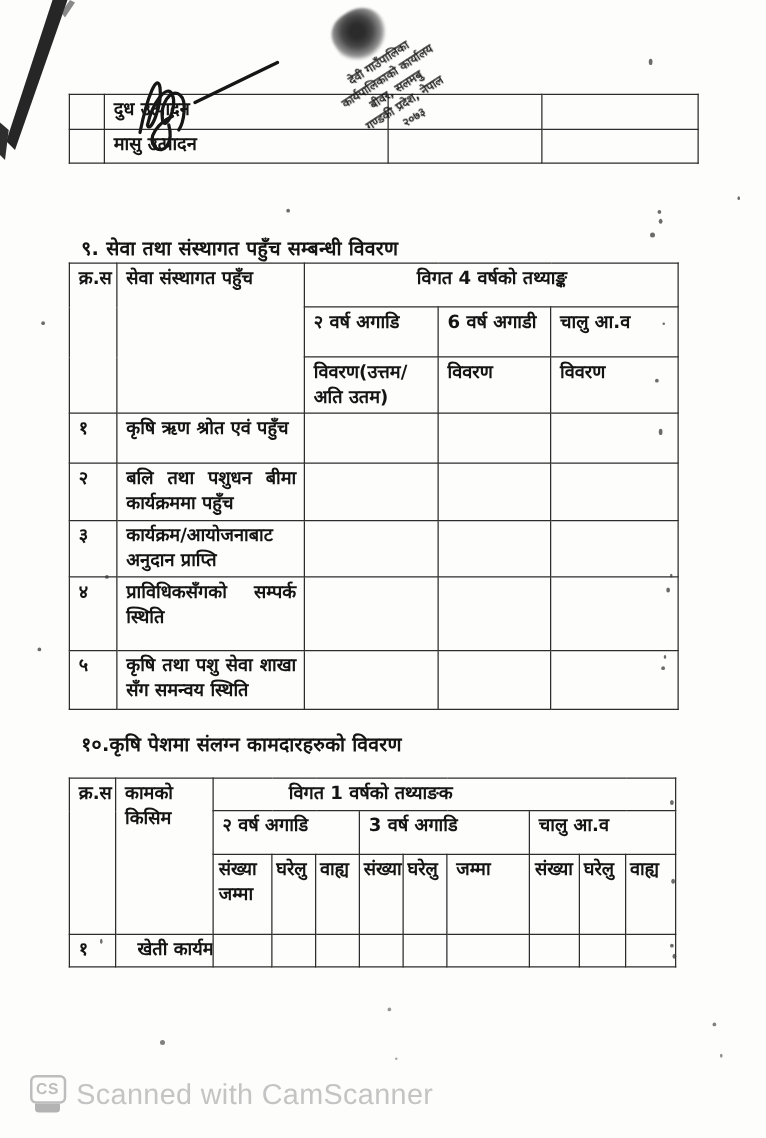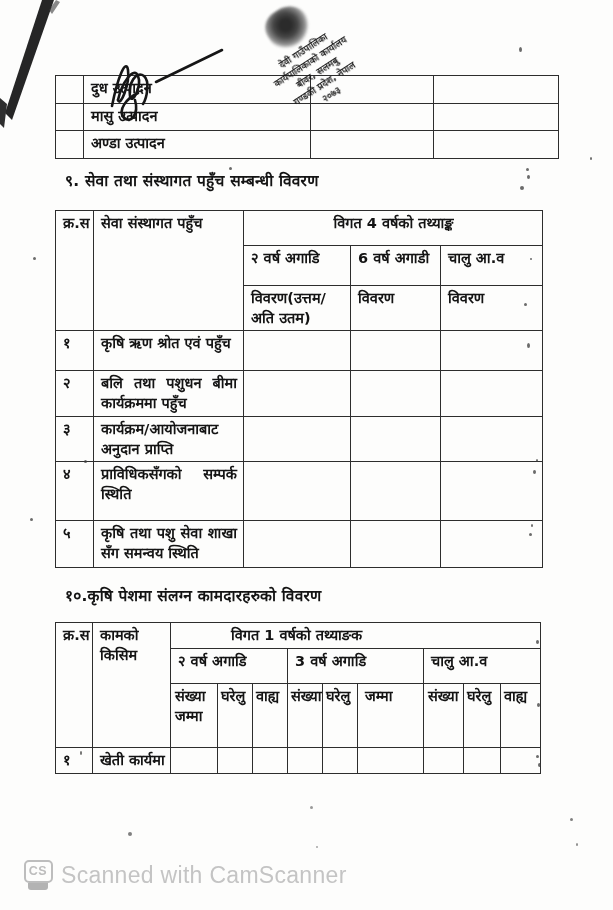--- a/index.html
+++ b/index.html
@@ -101,30 +101,24 @@
     <td>दुध उत्पादन</td>
     <td></td>
     <td></td>
   </tr>
   <tr style="height:27px">
     <td></td>
     <td>मासु उत्पादन</td>
     <td></td>
     <td></td>
   </tr>
-  <tr style="height:28px">
-    <td></td>
-    <td>अण्डा उत्पादन</td>
-    <td></td>
-    <td></td>
-  </tr>
 </tbody>
   </table>
 
-<div class="heading" style="left:65px;top:169px;">९. सेवा तथा संस्थागत पहुँच सम्बन्धी विवरण</div>
+<div class="heading" style="left:65px;top:187px;">९. सेवा तथा संस्थागत पहुँच सम्बन्धी विवरण</div>
 
 <table class="scan" style="left:55px;top:210px;width:487px;">
   <colgroup>
       <col style="width:38px">
       <col style="width:150px">
       <col style="width:107px">
       <col style="width:90px">
       <col style="width:102px">
     </colgroup>
   <tbody>
@@ -214,21 +208,21 @@
     <td style="padding-left:3px;padding-right:1px;">वाह्य</td>
     <td style="padding-left:3px;padding-right:1px;">संख्या</td>
     <td style="padding-left:3px;padding-right:1px;">घरेलु</td>
     <td>जम्मा</td>
     <td style="padding-left:4px;padding-right:1px;">संख्या</td>
     <td style="padding-left:3px;padding-right:1px;">घरेलु</td>
     <td style="padding-left:3px;padding-right:1px;">वाह्य</td>
   </tr>
   <tr style="height:25px">
     <td class="sn">१</td>
-    <td style="white-space:nowrap;padding-left:7px;">खेती कार्यमा</td>
+    <td style="white-space:nowrap;padding-left:17px;">खेती कार्यमा</td>
     <td></td>
         <td></td>
     <td></td>
         <td></td>
     <td></td>
         <td></td>
     <td></td>
         <td></td>
     <td></td>
   </tr>

